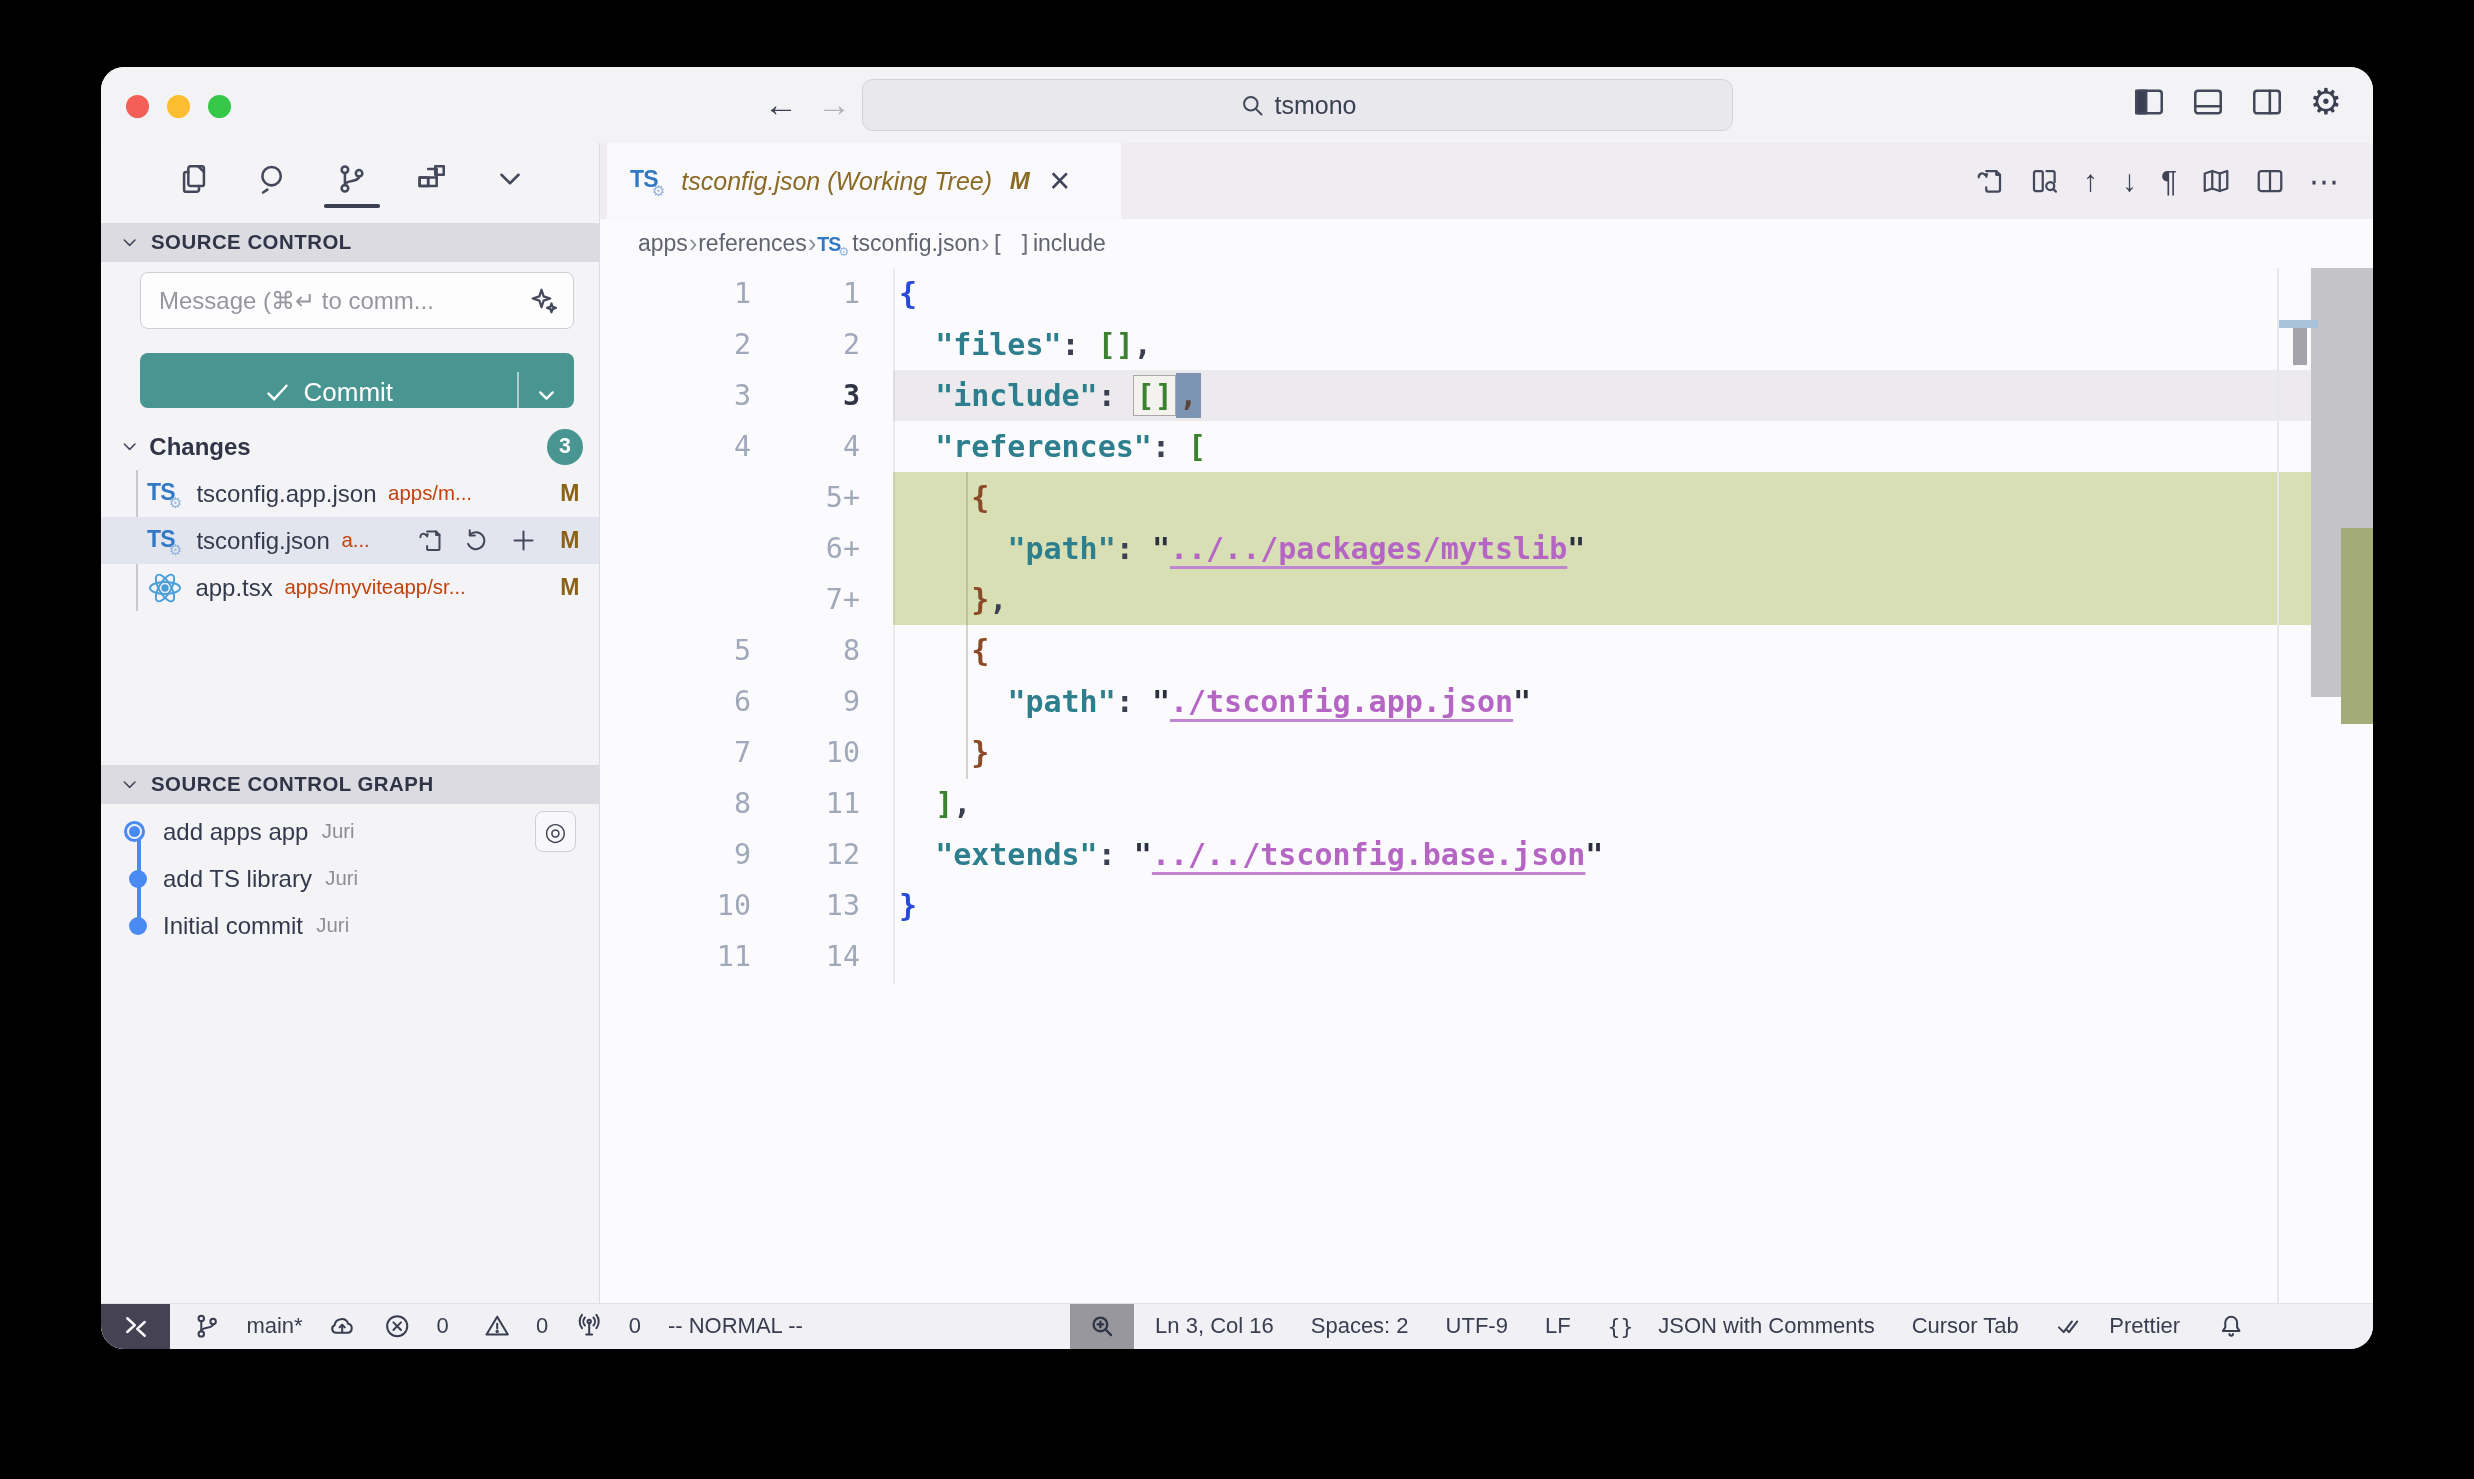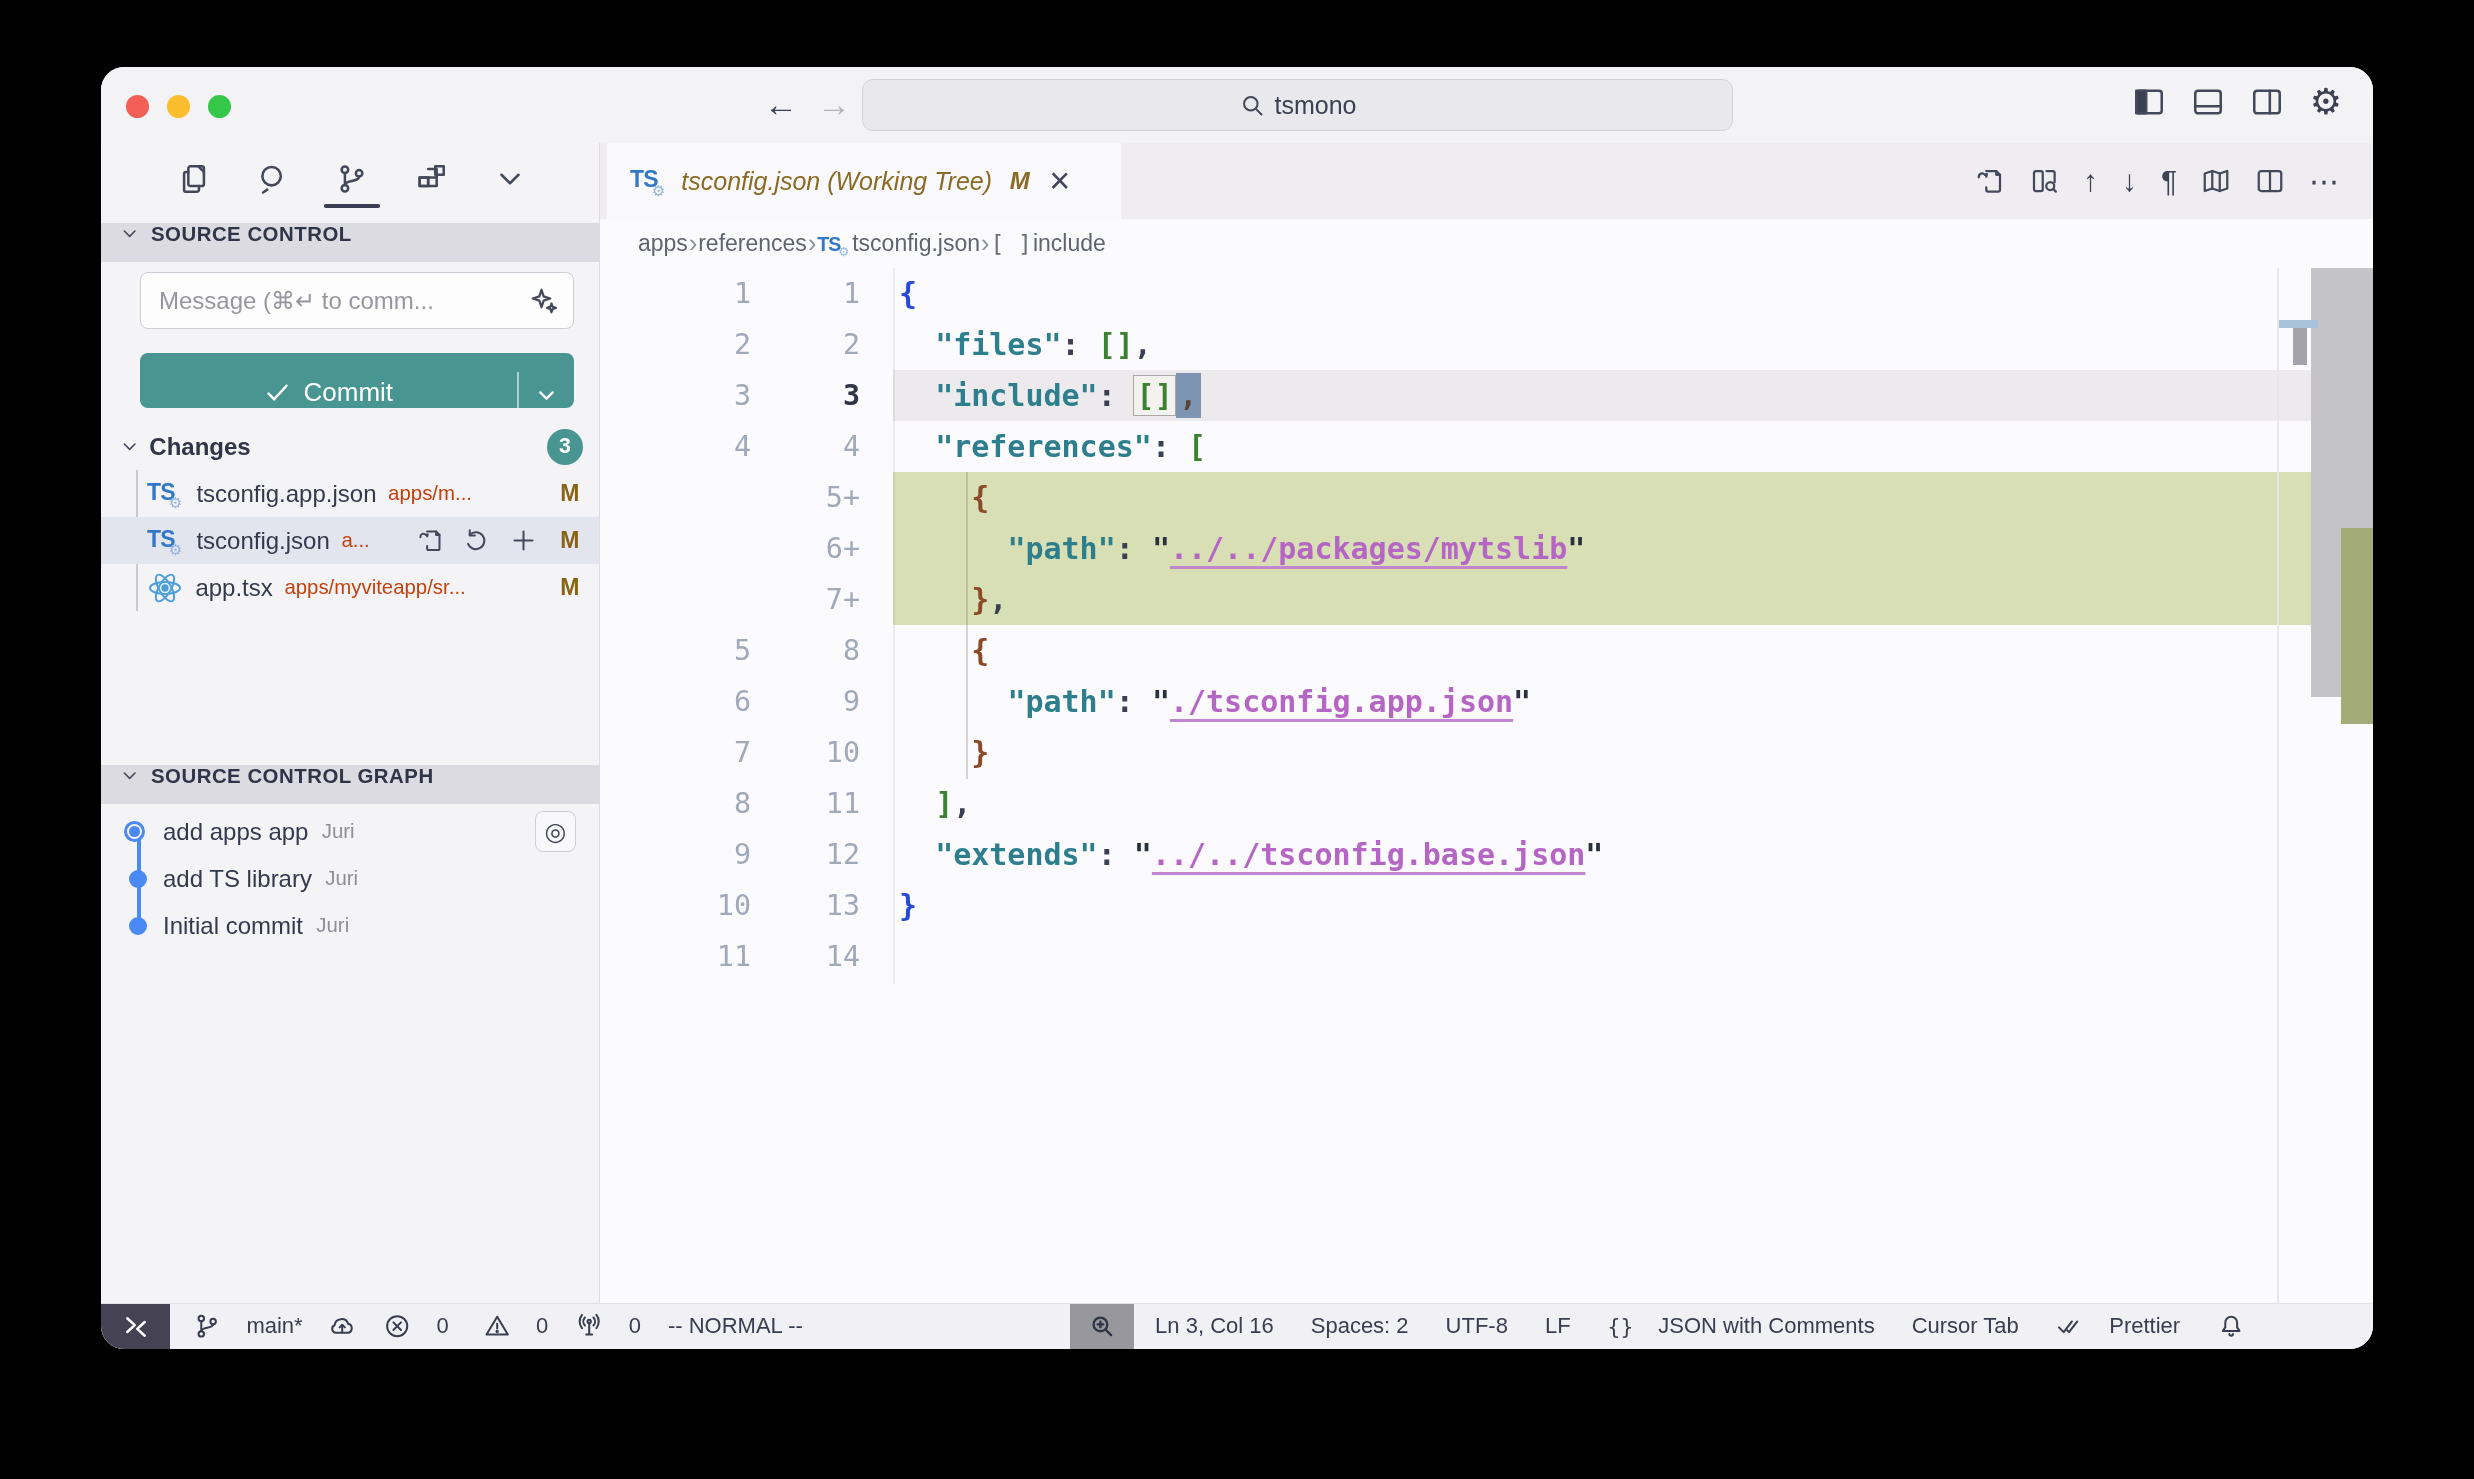--- a/index.html
+++ b/index.html
@@ -30,21 +30,21 @@
   .editor-col { flex:1 1 auto; position:relative; background:#fbfafc; display:flex;
     flex-direction:column; min-width:0; }
 
   
   .activity { height:71px; display:flex; align-items:center; gap:45px; padding-left:76px; }
   .act-icon { width:34px; height:34px; position:relative; }
   .act-icon.active:after { content:""; position:absolute; left:-10.7px; right:-10.7px; bottom:-12.4px;
     height:3.6px; background:#3a3f52; border-radius:1.8px; }
   svg.ic { stroke:#44485b; fill:none; stroke-width:1.8; stroke-linecap:round; stroke-linejoin:round; }
 
-  .sec-header { height:39px; background:#dcdbe1; display:flex; gap:10.7px;
+  .sec-header { height:39px; background:#dcdbe1; display:flex; align-items:center; gap:10.7px;
     padding-left:18px; color:#2f3447; font-size:20.4px; font-weight:700; letter-spacing:0.5px; }
   .chev { width:21.3px; height:21.3px; }
 
   .msg-input { position:absolute; left:39px; top:129px; width:434px; height:57px;
     background:#fdfdfe; border:1.8px solid #cfced6; border-radius:8px; display:flex;
     align-items:center; padding:0 14.2px 0 18px; color:#97969f; font-size:24px; }
   .msg-input .ph { flex:1; white-space:nowrap; overflow:hidden; }
   .commit-btn { position:absolute; left:39px; top:210px; width:434px; height:55px;
     border-radius:8px; color:#ffffff; font-size:26px; display:flex; align-items:flex-end; }
   .commit-main { flex:1; display:flex; align-items:center; justify-content:center; gap:12.4px; }
@@ -535,21 +535,21 @@
         </svg>
     </div>
     <div class="sb-right">
       <span class="sb-item">
           <span>Ln 3, Col 16</span>
         </span>
       <span class="sb-item">
           <span>Spaces: 2</span>
         </span>
       <span class="sb-item">
-          <span>UTF-8</span>
+          <span>UTF-9</span>
         </span>
       <span class="sb-item">
           <span>LF</span>
         </span>
       <span class="sb-item">
         <span class="braces">{}</span>
         <span>JSON with Comments</span>
       </span>
       <span class="sb-item">
           <span>Cursor Tab</span>

